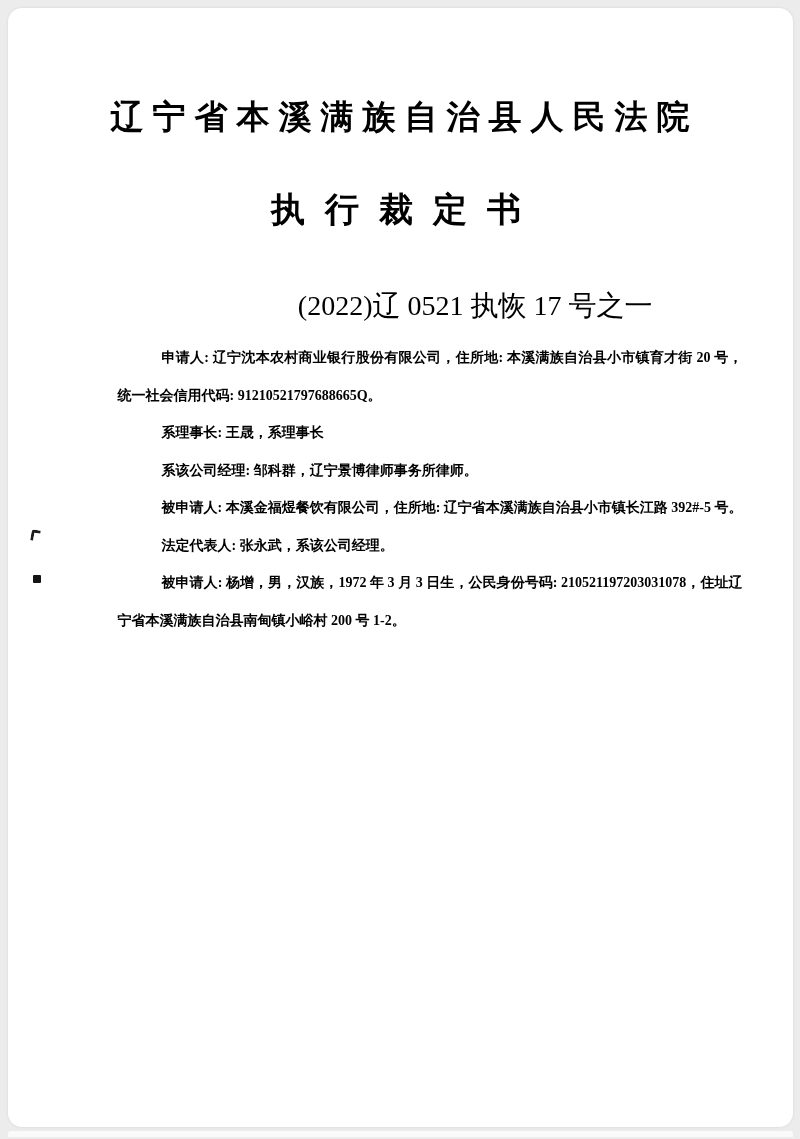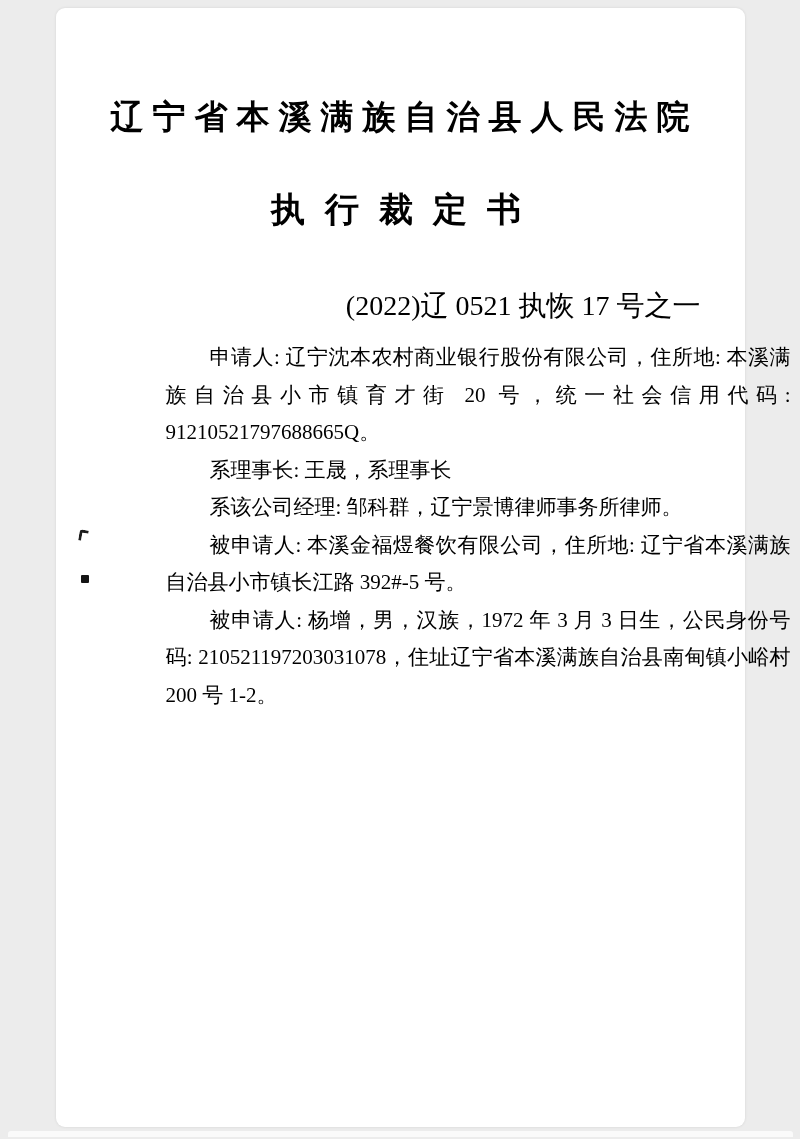--- a/index.html
+++ b/index.html
@@ -5,25 +5,25 @@
   html, body {
     margin: 0;
     padding: 0;
     width: 800px;
     height: 1139px;
     background: var(--canvas-bg, #ececec);
     overflow: hidden;
   }
   .page {
     position: relative;
-    width: 689px;
+    width: 785px;
     height: 1119px;
     margin: 8px auto 0;
     background: var(--page-bg, #ffffff);
-    border-radius: 9px;
+    border-radius: 14px;
     box-shadow: 0 0 3px rgba(0,0,0,0.10);
     color: var(--text-color, #000000);
     font-family: "Liberation Serif", "DejaVu Serif", serif;
   }
   .next-page-edge {
     width: 785px;
     height: 6px;
     margin: 4px auto 0;
     background: #fafafa;
     border-radius: 3px 3px 0 0;
@@ -54,24 +54,25 @@
     box-sizing: border-box;
     padding-right: 90px;
     text-align: right;
     font-size: 28px;
     line-height: 30px;
     white-space: nowrap;
   }
   .body-text {
     margin: 18px 0 0 110px;
     width: 625px;
-    font-size: 21px;
+    font-size: 14px;
     line-height: 37.5px;
     text-align: justify;
     text-justify: inter-character;
+    font-weight: bold;
   }
   .body-text p {
     margin: 0;
     text-indent: 44px;
   }
   .artifact-comma {
     position: absolute;
     left: 23px;
     top: 522px;
     width: 6px;
@@ -103,18 +104,19 @@
 
   <h2 class="doc-title">执行裁定书</h2>
 
   <div class="case-number">(2022)辽 0521 执恢 17 号之一</div>
 
   <div class="body-text">
     <p>申请人: 辽宁沈本农村商业银行股份有限公司，住所地: 本溪满族自治县小市镇育才街 20 号，统一社会信用代码: 91210521797688665Q。</p>
     <p>系理事长: 王晟，系理事长</p>
     <p>系该公司经理: 邹科群，辽宁景博律师事务所律师。</p>
     <p>被申请人: 本溪金福煜餐饮有限公司，住所地: 辽宁省本溪满族自治县小市镇长江路 392#-5 号。</p>
+    <p>法定代表人: 张永武，系该公司经理。</p>
     <p>被申请人: 杨增，男，汉族，1972 年 3 月 3 日生，公民身份号码: 210521197203031078，住址辽宁省本溪满族自治县南甸镇小峪村 200 号 1-2。</p>
   </div>
 
 </div>
 
 <div class="next-page-edge"></div>
 
 </body></html>

